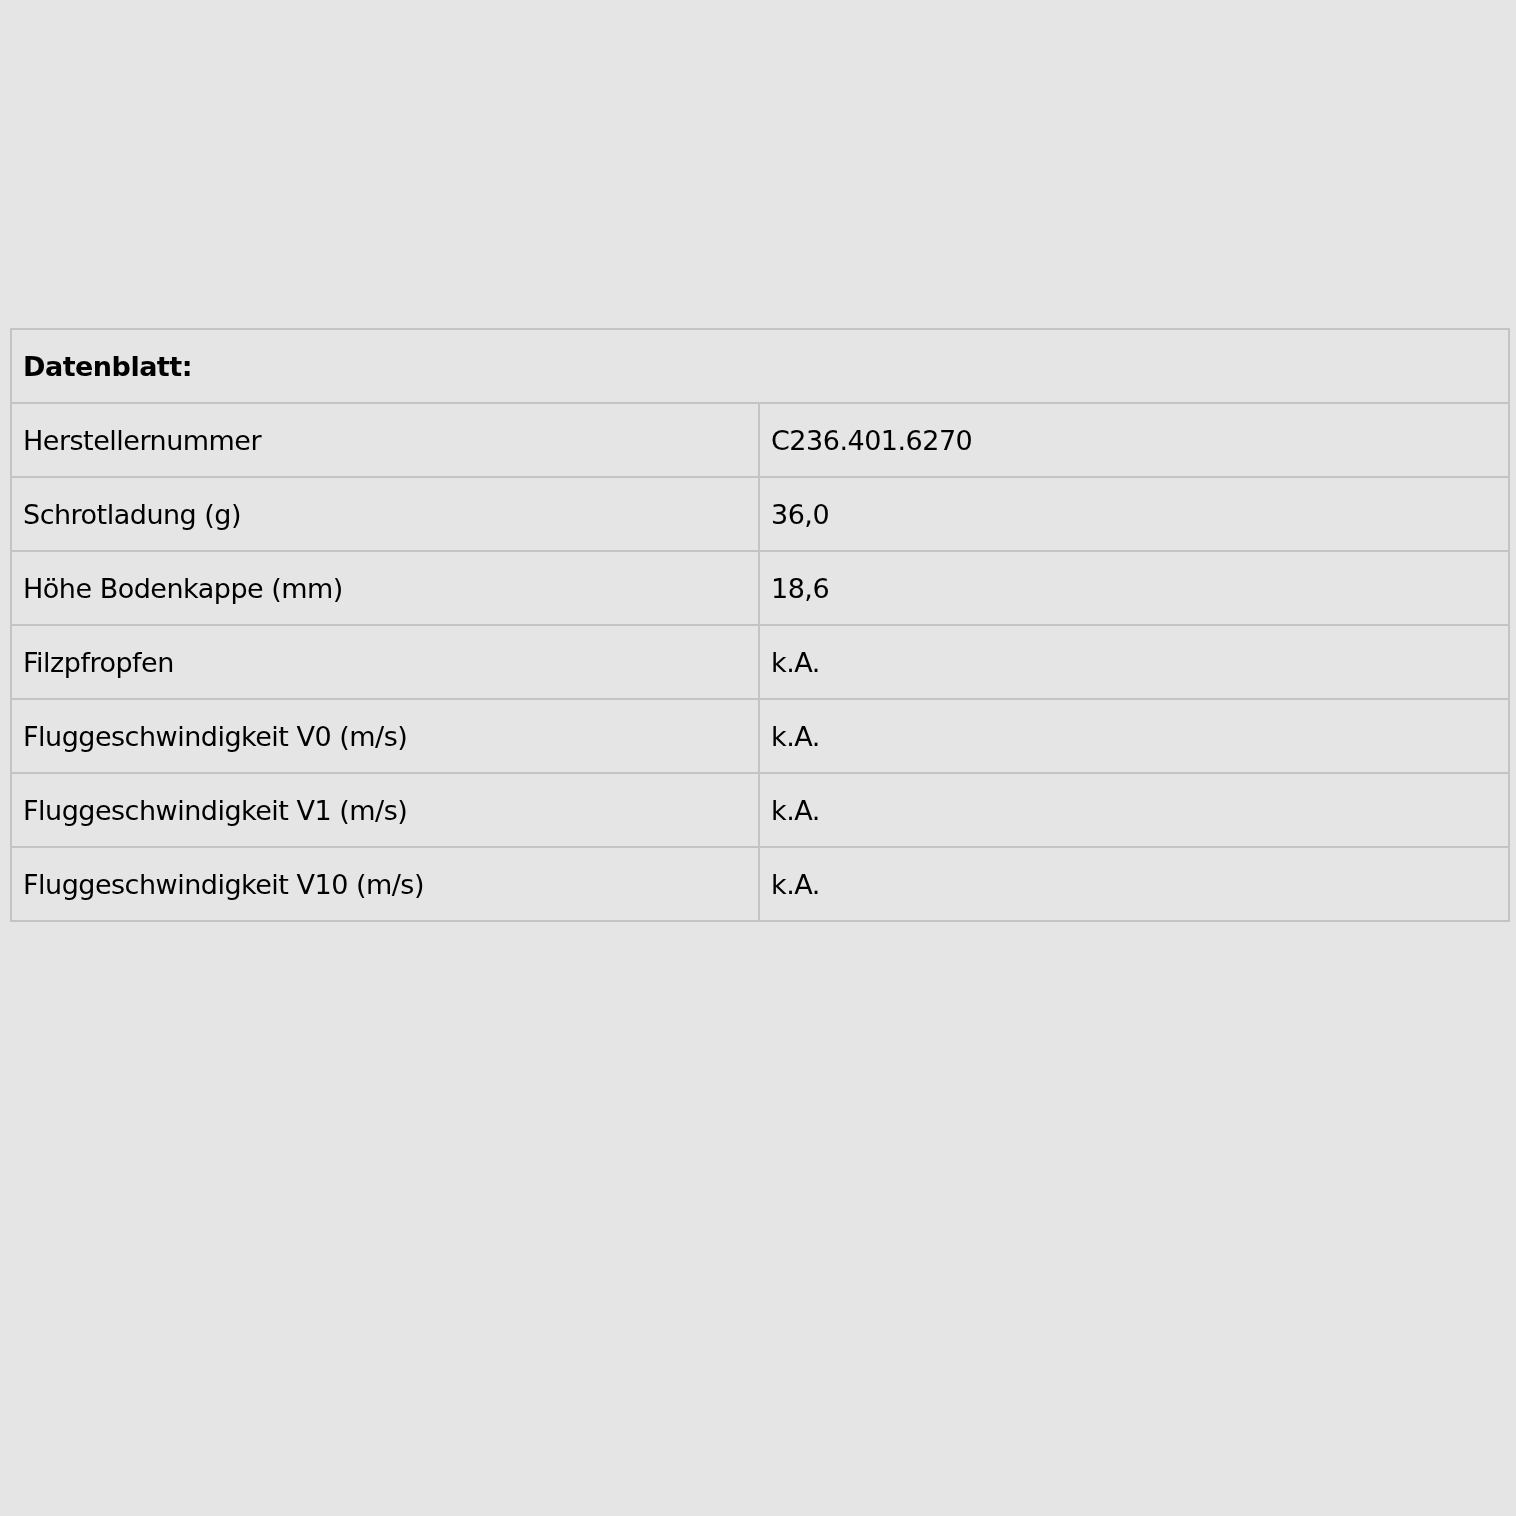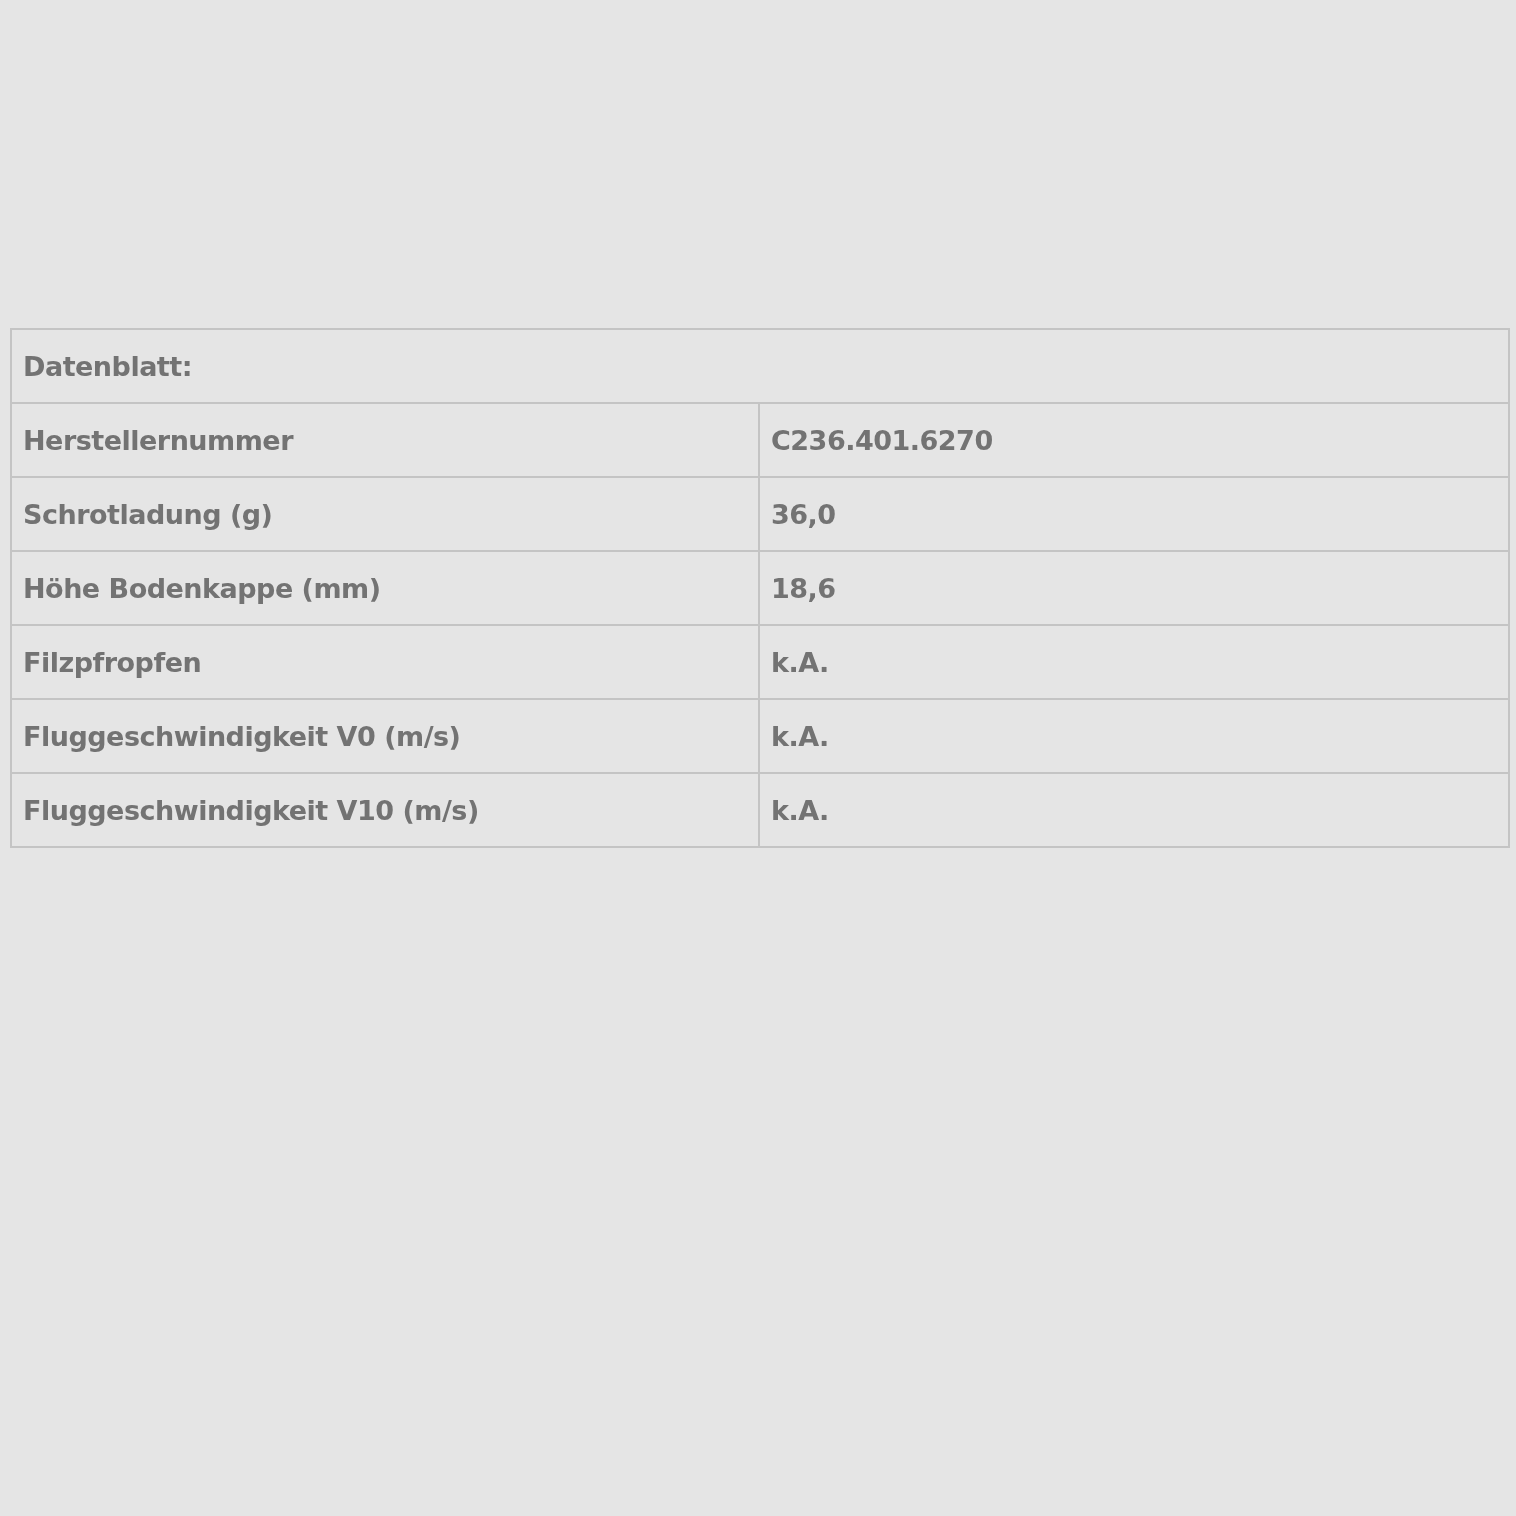--- a/index.html
+++ b/index.html
@@ -14,31 +14,30 @@
       position: absolute;
       left: 10px;
       top: 328px;
       width: 1498px;
     }
     table {
       border-collapse: collapse;
       width: 1498px;
       table-layout: fixed;
       font-family: "DejaVu Sans", "Liberation Sans", sans-serif;
-      color: #737373;
+      color: #000000;
     }
     td, th {
       border: 2px solid #c4c4c4;
       height: 74px;
       padding: 0 0 0 11px;
       font-size: 27px;
       text-align: left;
       vertical-align: middle;
       box-sizing: border-box;
-      font-weight: bold;
     }
     th {
       font-weight: bold;
     }
     col.c1 { width: 748px; }
     col.c2 { width: 750px; }
     td span, th span { letter-spacing: -0.5px; }
   </style>
 </head>
 <body>
@@ -69,18 +68,22 @@
       </tr>
       <tr>
         <td><span>Filzpfropfen</span></td>
         <td><span>k.A.</span></td>
       </tr>
       <tr>
         <td><span>Fluggeschwindigkeit V0 (m/s)</span></td>
         <td><span>k.A.</span></td>
       </tr>
       <tr>
+        <td><span>Fluggeschwindigkeit V1 (m/s)</span></td>
+        <td><span>k.A.</span></td>
+      </tr>
+      <tr>
         <td><span>Fluggeschwindigkeit V10 (m/s)</span></td>
         <td><span>k.A.</span></td>
       </tr>
     </tbody>
   </table>
 </div>
 
 </body></html>

